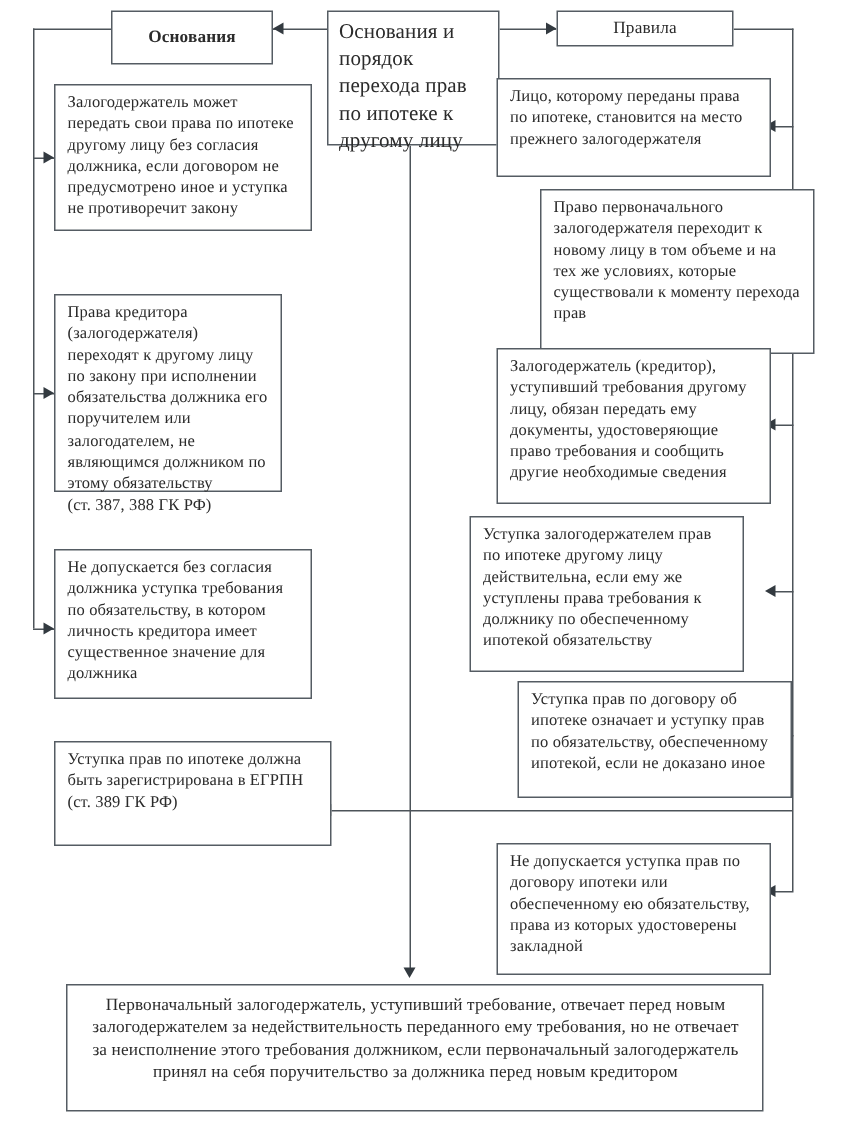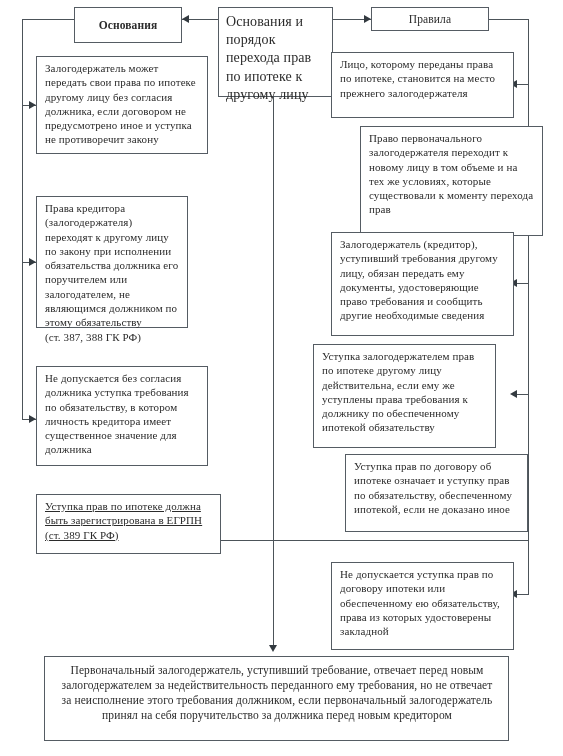--- a/index.html
+++ b/index.html
@@ -141,21 +141,21 @@
 
   <div class="box body-box" style="left:36px; top:196px; width:152px; height:132px;">
     <div class="box-inner">Права кредитора (залогодержателя) переходят к другому лицу по закону при исполнении обязательства должника его поручителем или залогодателем, не являющимся должником по этому обязательству
 (ст. 387, 388 ГК РФ)</div>
   </div>
 
   <div class="box body-box" style="left:36px; top:366px; width:172px; height:100px;">
     <div class="box-inner">Не допускается без согласия должника уступка требования по обязательству, в котором личность кредитора имеет существенное значение для должника</div>
   </div>
 
-  <div class="box body-box" style="left:36px; top:494px; width:185px; height:60px;text-decoration:underline;">
+  <div class="box body-box" style="left:36px; top:494px; width:185px; height:70px;">
     <div class="box-inner">Уступка прав по ипотеке должна быть зарегистрирована в ЕГРПН
 (ст. 389 ГК РФ)</div>
   </div>
 
   <div class="box body-box" style="left:331px; top:52px; width:183px; height:66px;">
     <div class="box-inner">Лицо, которому переданы права по ипотеке, становится на место прежнего залогодержателя</div>
   </div>
 
   <div class="box body-box" style="left:331px; top:126px; width:183px; height:110px;margin-left:29px;">
     <div class="box-inner">Право первоначального залогодержателя переходит к новому лицу в том объеме и на тех же условиях, которые существовали к моменту перехода прав</div>

